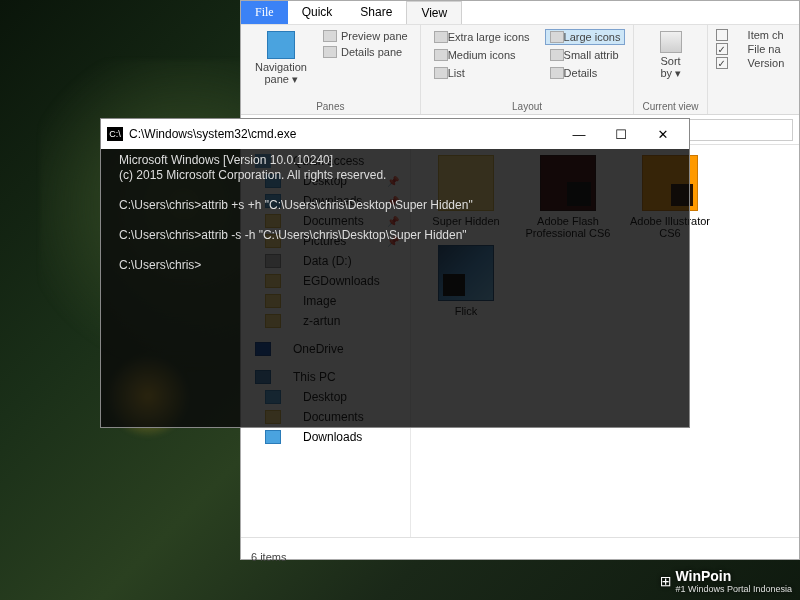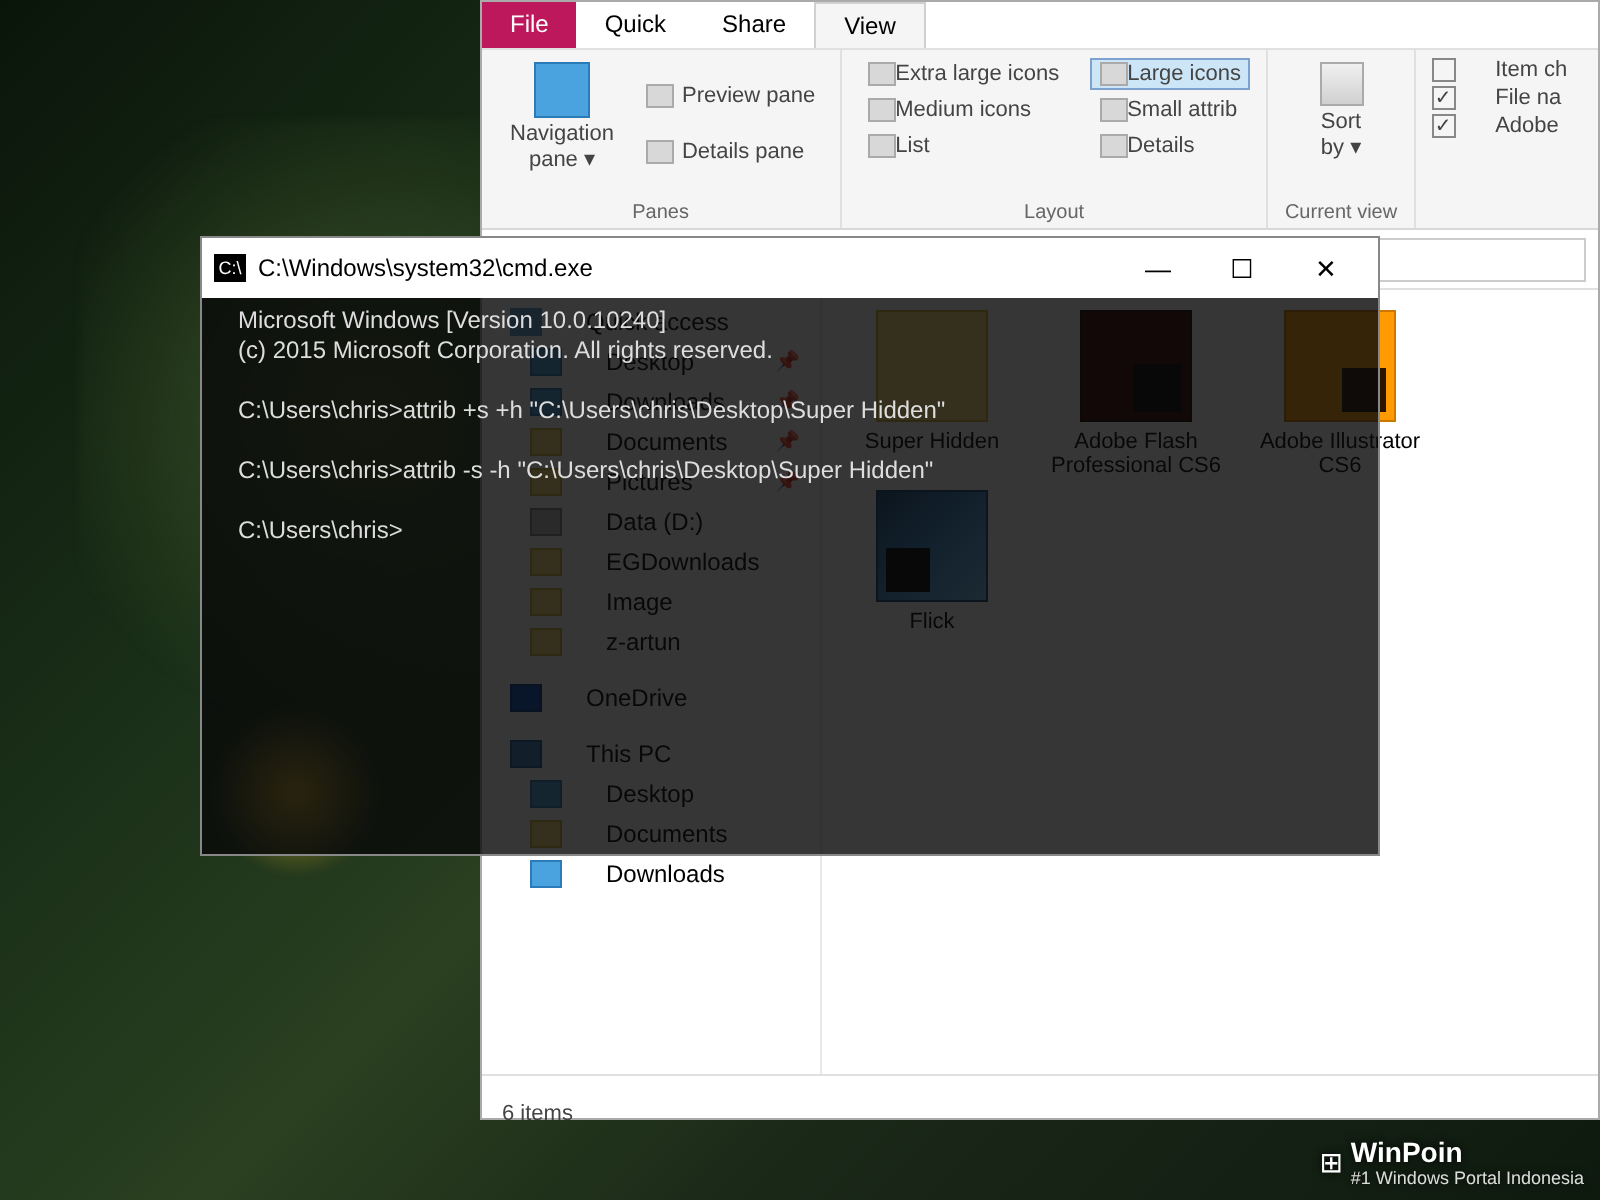--- a/index.html
+++ b/index.html
@@ -4,29 +4,29 @@
 <style>
 * { margin: 0; padding: 0; box-sizing: border-box; font-family: "Segoe UI", Tahoma, sans-serif; }
 body { width: 800px; height: 600px; overflow: hidden; position: relative; background: #1a2815; }
 .desktop-bg { position: absolute; width: 100%; height: 100%; background: linear-gradient(135deg, #0a150a 0%, #1a2f18 30%, #2a4020 50%, #1a2818 70%, #0f1a0f 100%); }
 .desktop-bg::before { content:""; position:absolute; top:10%; left:5%; width:90%; height:80%; background: radial-gradient(circle at 20% 30%, #3a5028 0%, transparent 25%), radial-gradient(circle at 70% 60%, #2a3818 0%, transparent 30%), radial-gradient(circle at 40% 80%, #c8a030 0%, transparent 8%), radial-gradient(circle at 15% 70%, #b89828 0%, transparent 6%); filter: blur(2px); }
 
 
 .explorer { position: absolute; top: 0; left: 240px; width: 560px; height: 560px; background: #fff; border: 1px solid #aaa; }
 .ribbon-tabs { display: flex; height: 24px; background: #fff; border-bottom: 1px solid #e0e0e0; font-size: 12px; }
 .ribbon-tab { padding: 4px 14px; cursor: pointer; }
-.ribbon-tab.file { background: #be185d; color: #fff; }
+.ribbon-tab.file { background: #3b82f6; color: #fff; font-family: Liberation Serif, serif; }
 .ribbon-tab.active { background: #f5f5f5; border: 1px solid #d0d0d0; border-bottom: none; }
 .ribbon { display: flex; background: #f5f5f5; height: 90px; border-bottom: 1px solid #d8d8d8; font-size: 11px; color: #444; }
 .ribbon-group { border-right: 1px solid #e0e0e0; padding: 4px 8px 2px; display: flex; flex-direction: column; justify-content: space-between; }
 .ribbon-group-label { text-align: center; font-size: 10px; color: #666; margin-top: 2px; }
 .navpane-btn { display:flex; flex-direction:column; align-items:center; gap:2px; padding:2px 6px; }
 .navpane-icon { width:28px; height:28px; background:#4aa3df; border:1px solid #2a7bb8; }
 .pane-opts { display:flex; flex-direction:column; gap:2px; }
-.pane-opt { display:flex; gap:4px; padding:1px 4px;margin-top:12px; }
+.pane-opt { display:flex; gap:4px; padding:1px 4px; }
 .mini-icon { width:14px; height:12px; background:#d8d8d8; border:1px solid #aaa; }
 .layout-grid { display:grid; grid-template-columns: repeat(2, auto); gap:2px 10px; }
 .layout-opt { display:flex; align-items:center; gap:0; padding:1px 4px; border:1px solid transparent; }
 .layout-opt.sel { background:#cde6f7; border-color:#7da2ce; }
 .sort-btn { display:flex; flex-direction:column; align-items:center; gap:2px; padding:2px 4px; }
 .sort-icon { width:22px; height:22px; background:linear-gradient(#f0f0f0,#d0d0d0); border:1px solid #aaa; }
 .check-col { display:flex; flex-direction:column; gap:2px; }
 .check-row { display:flex; align-items:center; gap:20px; }
 .cb { width:12px; height:12px; border:1px solid #888; display:inline-flex; align-items:center; justify-content:center; font-size:10px; }
 .cb.on::after { content:"✓"; }
@@ -152,21 +152,21 @@
         <div class="check-row">
             <span class="cb"></span>
             <span>Item ch</span>
           </div>
         <div class="check-row">
             <span class="cb on"></span>
             <span>File na</span>
           </div>
         <div class="check-row">
             <span class="cb on"></span>
-            <span>Adobe</span>
+            <span>Version</span>
           </div>
       </div>
     </div>
   </div>
 
   <div class="addr-bar">
     <div class="addr-nav">
       <div class="addr-btn">←</div>
       <div class="addr-btn">→</div>
       <div class="addr-btn">↑</div>

